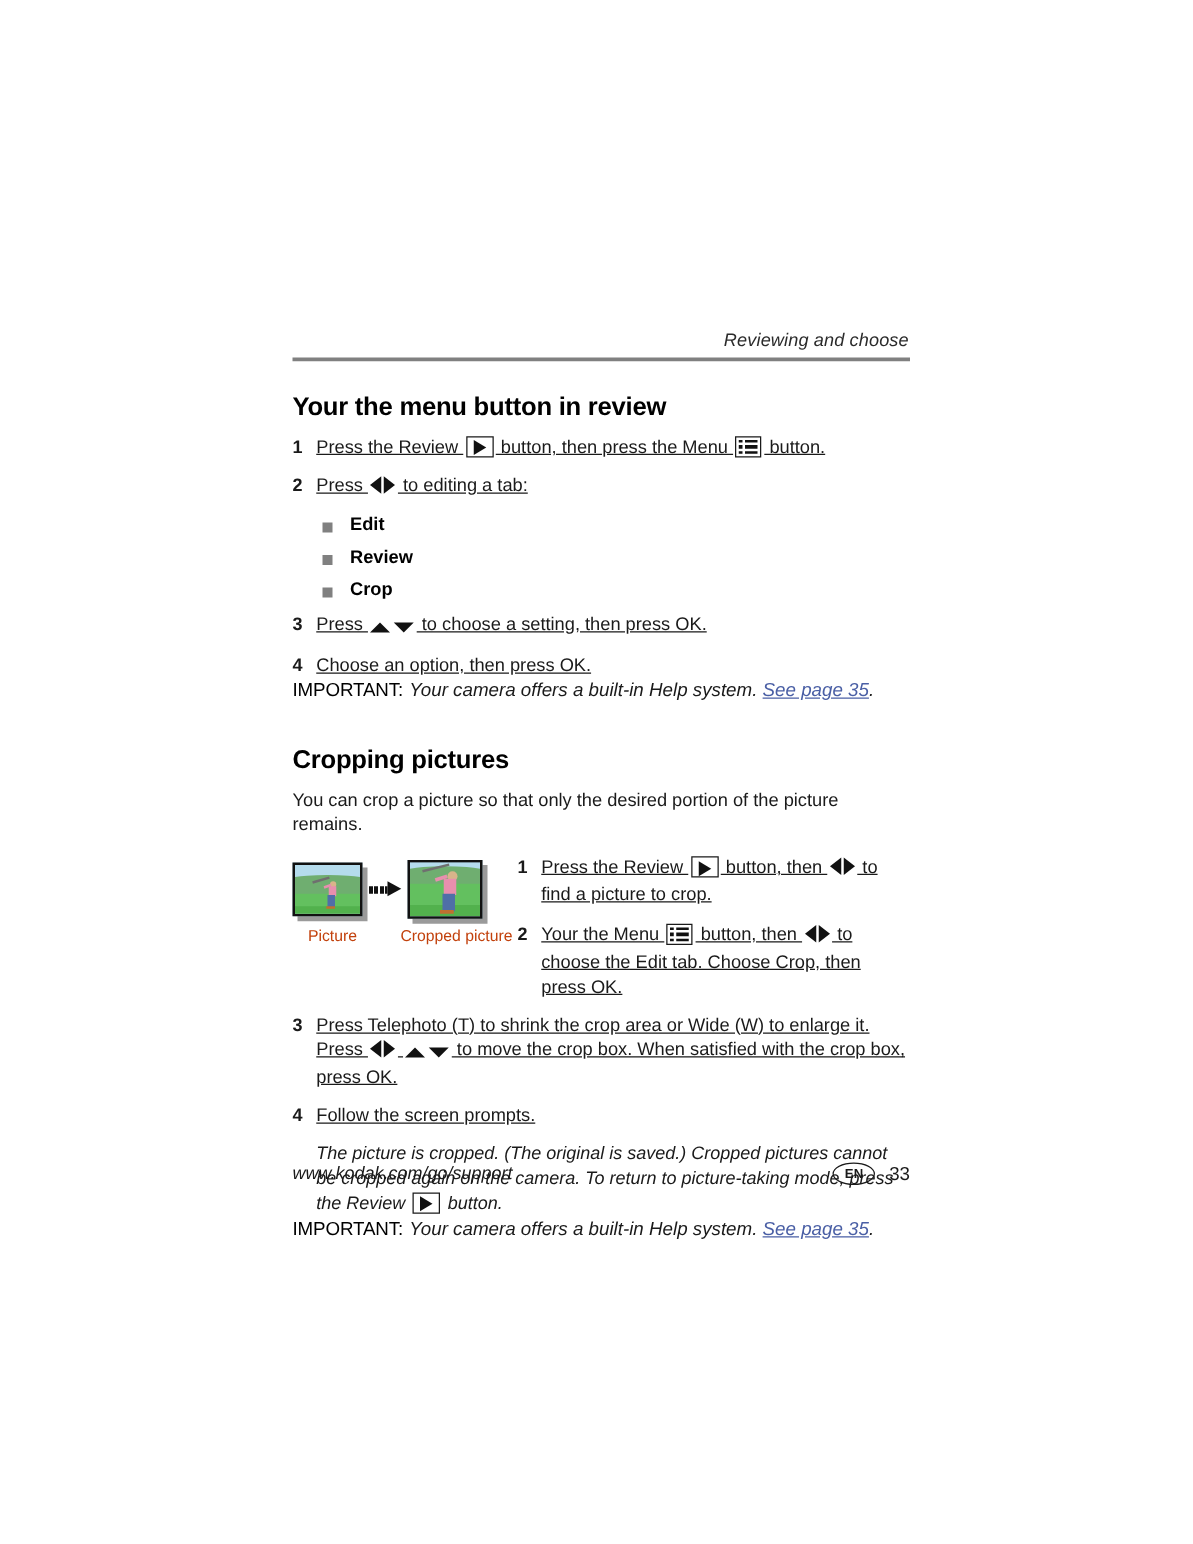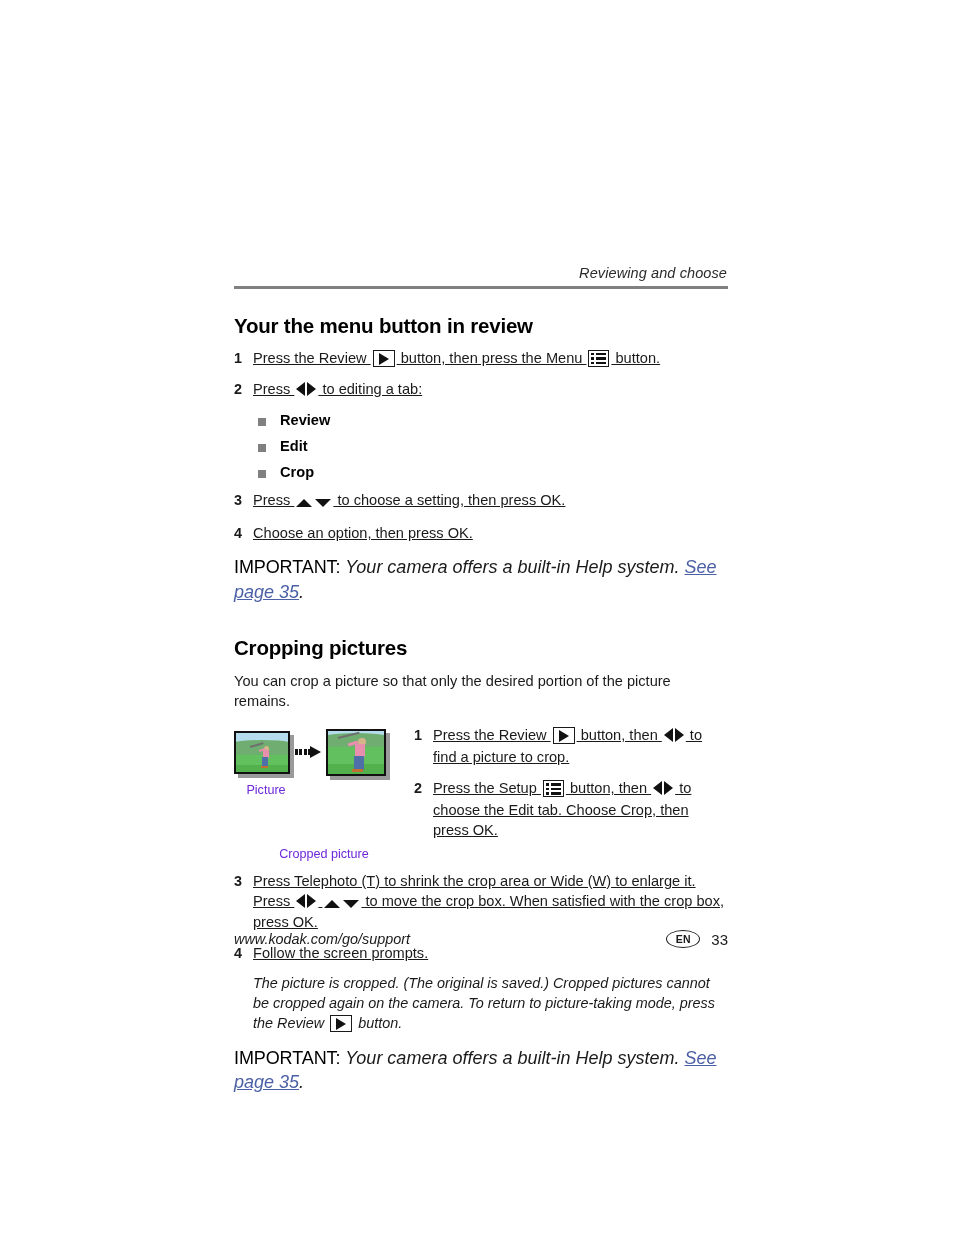--- a/index.html
+++ b/index.html
@@ -74,22 +74,21 @@
     width: 8px; height: 8px;
     background: #808080;
     flex: 0 0 8px;
     margin-top: 6px;
     margin-right: 14px;
   }
   .bullet-label { font-weight: bold; color: #000; }
 
   
   .important {
-    margin-top: 12px;
-    font-size: 18px;
+    font-size: 15px;
     line-height: 1.35;
   }
   .important .lbl { font-weight: normal; color: #000; letter-spacing: -0.1px; }
   .important .txt { font-style: italic; margin-left: 5px; }
   .link { color: #4a5fa5; font-style: italic; }
 
   .body-para {
     margin-top: 12px;
     font-size: 14.6px;
     line-height: 1.36;
@@ -237,25 +236,24 @@
     width: 0; height: 0;
     border-top: 6.5px solid transparent;
     border-bottom: 6.5px solid transparent;
     border-left: 11px solid #111;
   }
 
   .captions {
     display: flex;
     margin-top: 7px;
     font-size: 12.6px;
-    color: #6d28d9;
-    flex-direction: column;
+    color: #c2410c;
   }
   .cap-1 { width: 64px; flex: 0 0 64px; text-align: center; }
-  .cap-2 { flex: 1 1 auto; text-align: center; padding-left: 4px; }
+  .cap-2 { flex: 1 1 auto; text-align: right; padding-left: 4px; }
 
   .figure-steps { flex: 1 1 auto; padding-left: 4px; }
   .figure-steps .step { margin-top: 0; }
   .figure-steps .step + .step { margin-top: 12px; }
 
   .note-para {
     margin-top: 10px;
     margin-left: 19px;
     font-style: italic;
     font-size: 14.4px;
@@ -300,25 +298,25 @@
     <span class="step-body"><span>Press the Review </span><span class="icon-box"><span class="tri"></span></span><span> button, then press the Menu </span><span class="icon-menu"><i></i><i></i><i></i></span><span> button.</span></span>
   </div>
 
   <div class="step">
     <span class="step-num">2</span>
     <span class="step-body"><span>Press </span><span class="arrows-lr"><span class="a-l"></span><span class="a-r"></span></span><span> to editing a tab:</span></span>
   </div>
 
   <div class="bullet-row">
     <span class="bullet-sq"></span>
-    <span class="bullet-label">Review</span>
+    <span class="bullet-label">Edit</span>
   </div>
   <div class="bullet-row">
     <span class="bullet-sq"></span>
-    <span class="bullet-label">Edit</span>
+    <span class="bullet-label">Review</span>
   </div>
   <div class="bullet-row">
     <span class="bullet-sq"></span>
     <span class="bullet-label">Crop</span>
   </div>
 
   <div class="step">
     <span class="step-num">3</span>
     <span class="step-body"><span>Press </span><span class="arrows-ud"><span class="a-u"></span><span class="a-d"></span></span><span> to choose a setting, then press OK.</span></span>
   </div>
@@ -389,21 +387,21 @@
       </div>
     </div>
 
     <div class="figure-steps">
       <div class="step">
         <span class="step-num">1</span>
         <span class="step-body"><span>Press the Review </span><span class="icon-box"><span class="tri"></span></span><span> button, then </span><span class="arrows-lr"><span class="a-l"></span><span class="a-r"></span></span><span> to find a picture to crop.</span></span>
       </div>
       <div class="step">
         <span class="step-num">2</span>
-        <span class="step-body"><span>Press the Setup </span><span class="icon-menu"><i></i><i></i><i></i></span><span> button, then </span><span class="arrows-lr"><span class="a-l"></span><span class="a-r"></span></span><span> to choose the Edit tab. Choose Crop, then press OK.</span></span>
+        <span class="step-body"><span>Your the Menu </span><span class="icon-menu"><i></i><i></i><i></i></span><span> button, then </span><span class="arrows-lr"><span class="a-l"></span><span class="a-r"></span></span><span> to choose the Edit tab. Choose Crop, then press OK.</span></span>
       </div>
     </div>
   </div>
 
   <div class="step">
     <span class="step-num">3</span>
     <span class="step-body"><span>Press Telephoto (T) to shrink the crop area or Wide (W) to enlarge it. Press </span><span class="arrows-lr"><span class="a-l"></span><span class="a-r"></span></span><span> </span><span class="arrows-ud"><span class="a-u"></span><span class="a-d"></span></span><span> to move the crop box. When satisfied with the crop box, press OK.</span></span>
   </div>
 
   <div class="step">

